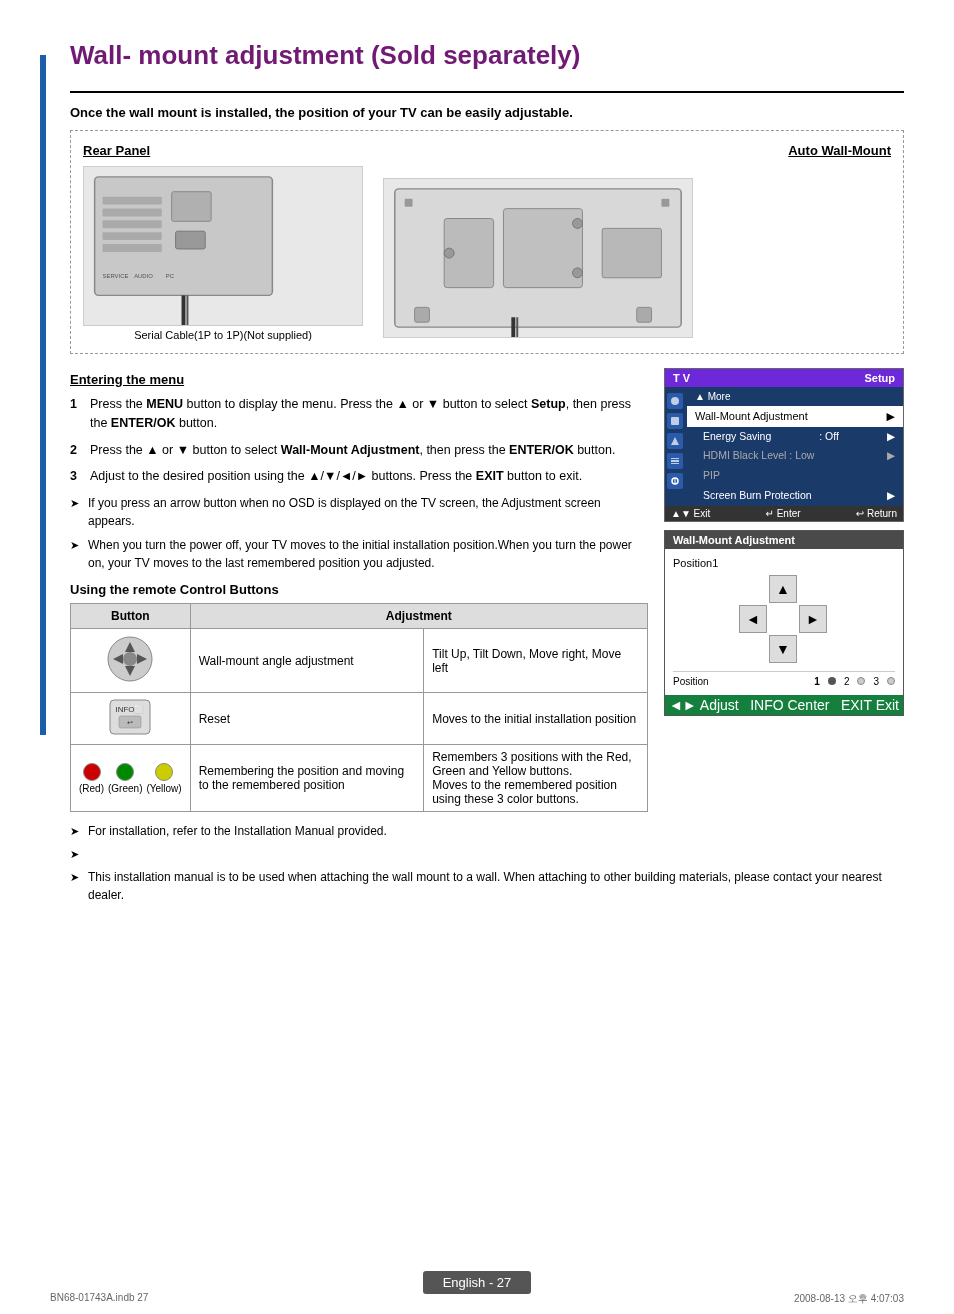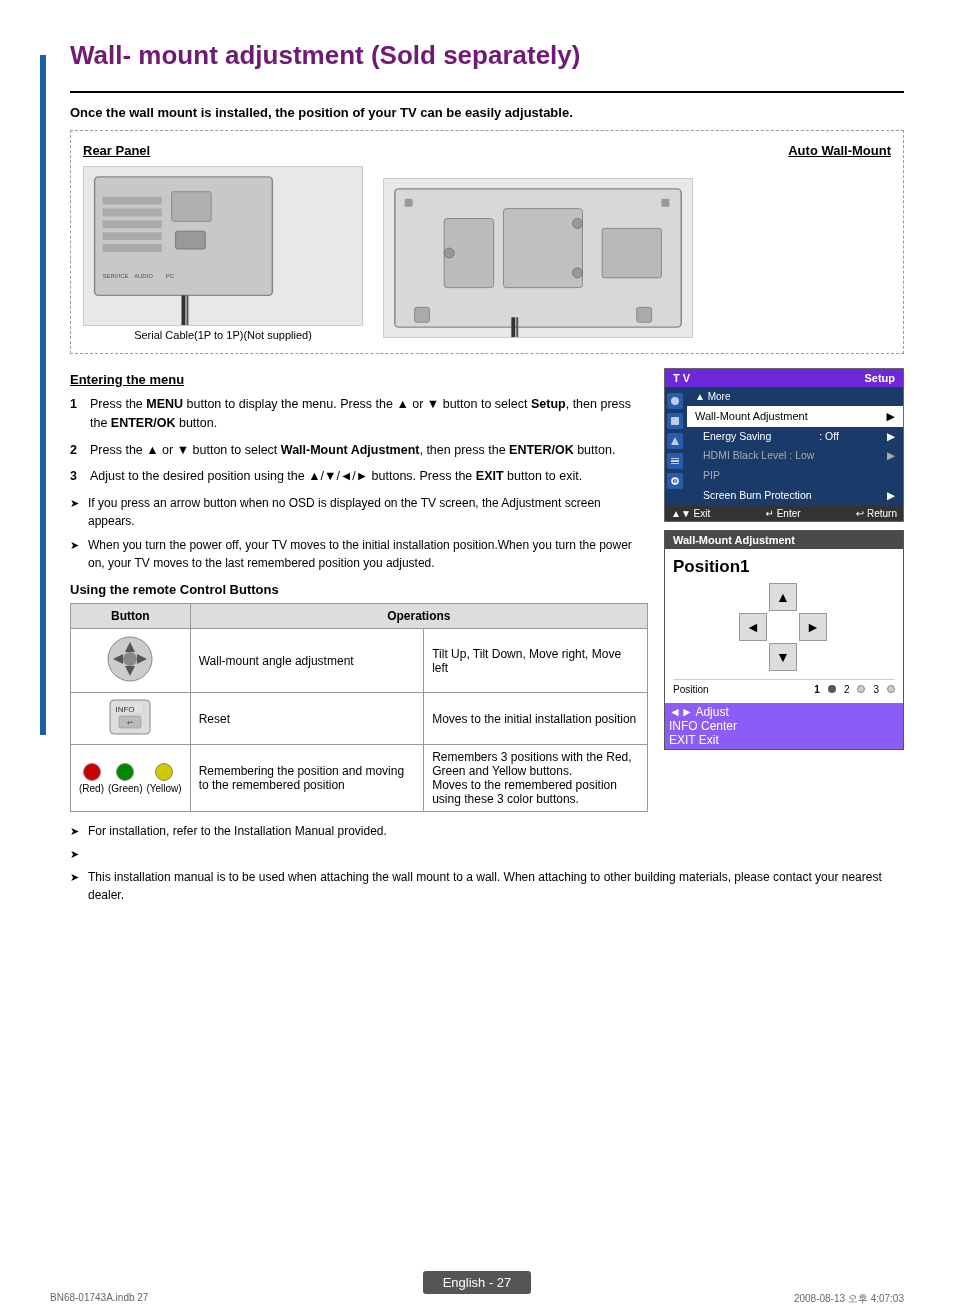--- a/index.html
+++ b/index.html
@@ -250,43 +250,41 @@
       padding: 3px 8px;
       font-weight: bold;
       font-size: 11px;
     }
 
     .wall-adj-body {
       padding: 8px;
     }
 
     .wall-adj-pos-label {
-      font-size: 17px;
+      font-size: 11px;
       margin-bottom: 6px;
-      font-weight: bold;
     }
 
     .wall-adj-positions {
       display: flex;
       justify-content: space-between;
       align-items: center;
       margin-top: 4px;
       border-top: 1px solid #ccc;
       padding-top: 4px;
       font-size: 10.5px;
     }
 
     .wall-adj-footer {
-      background: #8b5cf6;
+      background: #15803d;
       color: #fff;
       display: flex;
       justify-content: space-between;
       padding: 2px 4px;
-      font-size: 12px;
-      flex-direction: column;
+      font-size: 14px;
     }
 
     
     .bottom-notes {
       margin-top: 10px;
       margin-left: 10px;
     }
 
     .note-item {
       display: flex;
@@ -442,21 +440,21 @@
         <span class="arrow-icon">➤</span>
         <span>When you turn the power off, your TV moves to the initial installation position.When you turn the power on, your TV moves to the last remembered position you adjusted.</span>
       </div>
 
       <div class="using-heading">Using the remote Control Buttons</div>
 
       <table class="control-table">
         <thead>
           <tr>
             <th>Button</th>
-            <th colspan="2">Operations</th>
+            <th colspan="2">Adjustment</th>
           </tr>
         </thead>
         <tbody>
 
           <tr>
             <td>
               <svg width="50" height="50" viewBox="0 0 50 50">
 
                 <circle cx="25" cy="25" r="22" fill="#ccc" stroke="#888" stroke-width="1"></circle>
 

